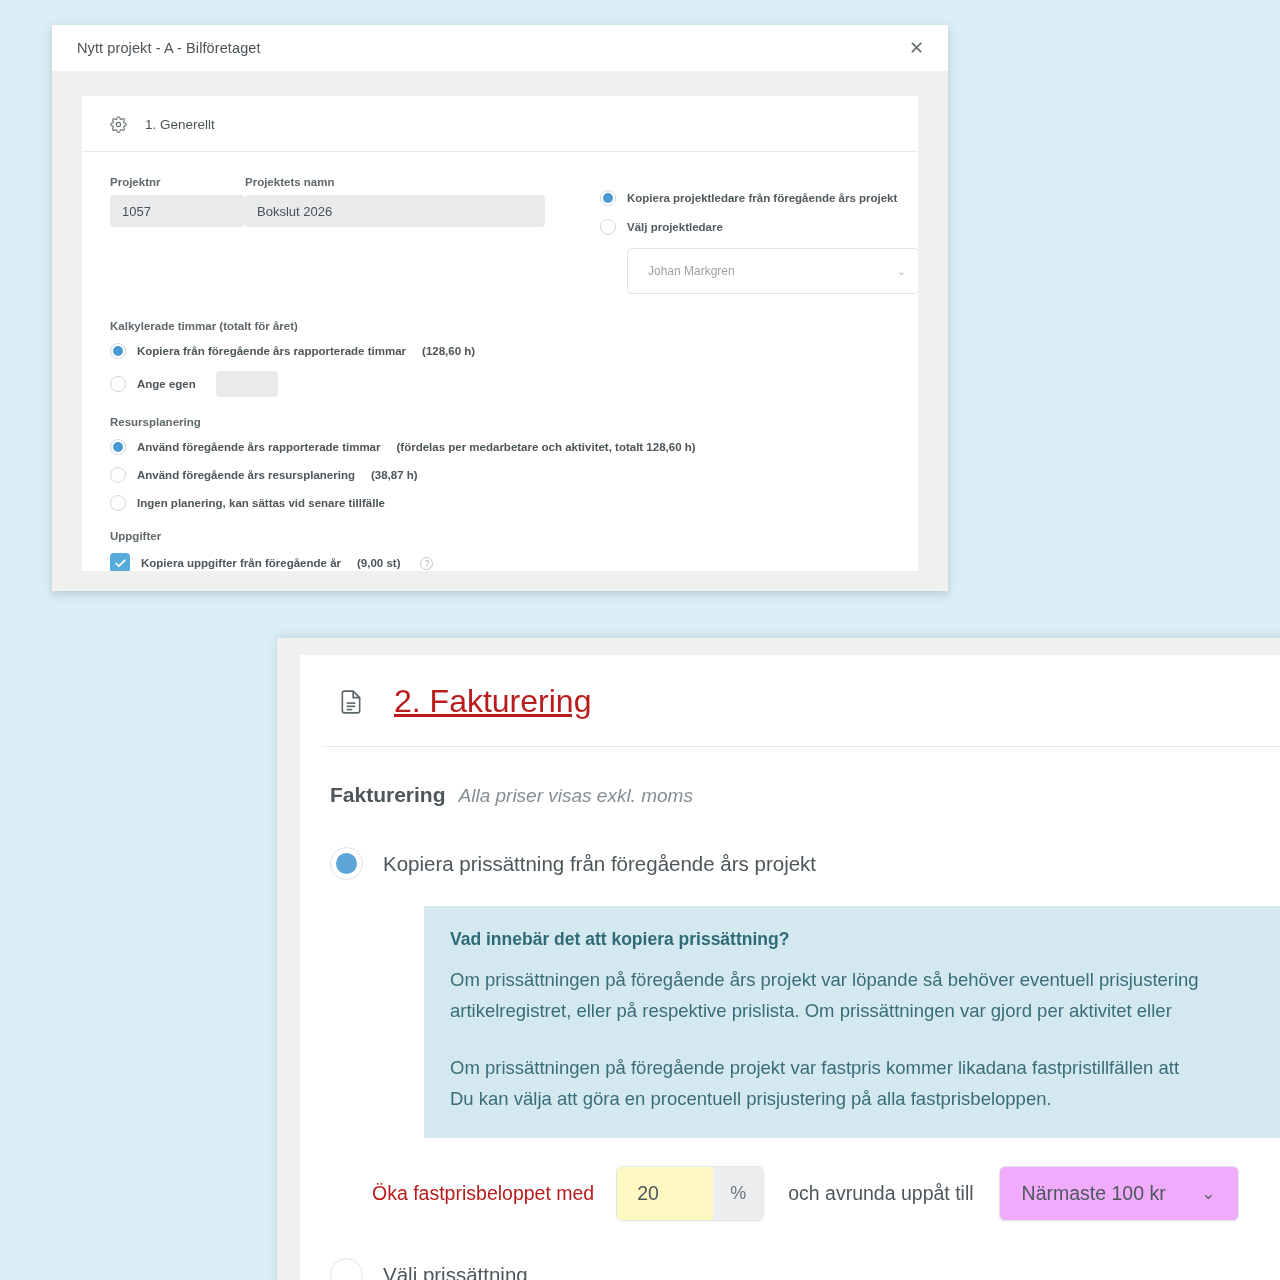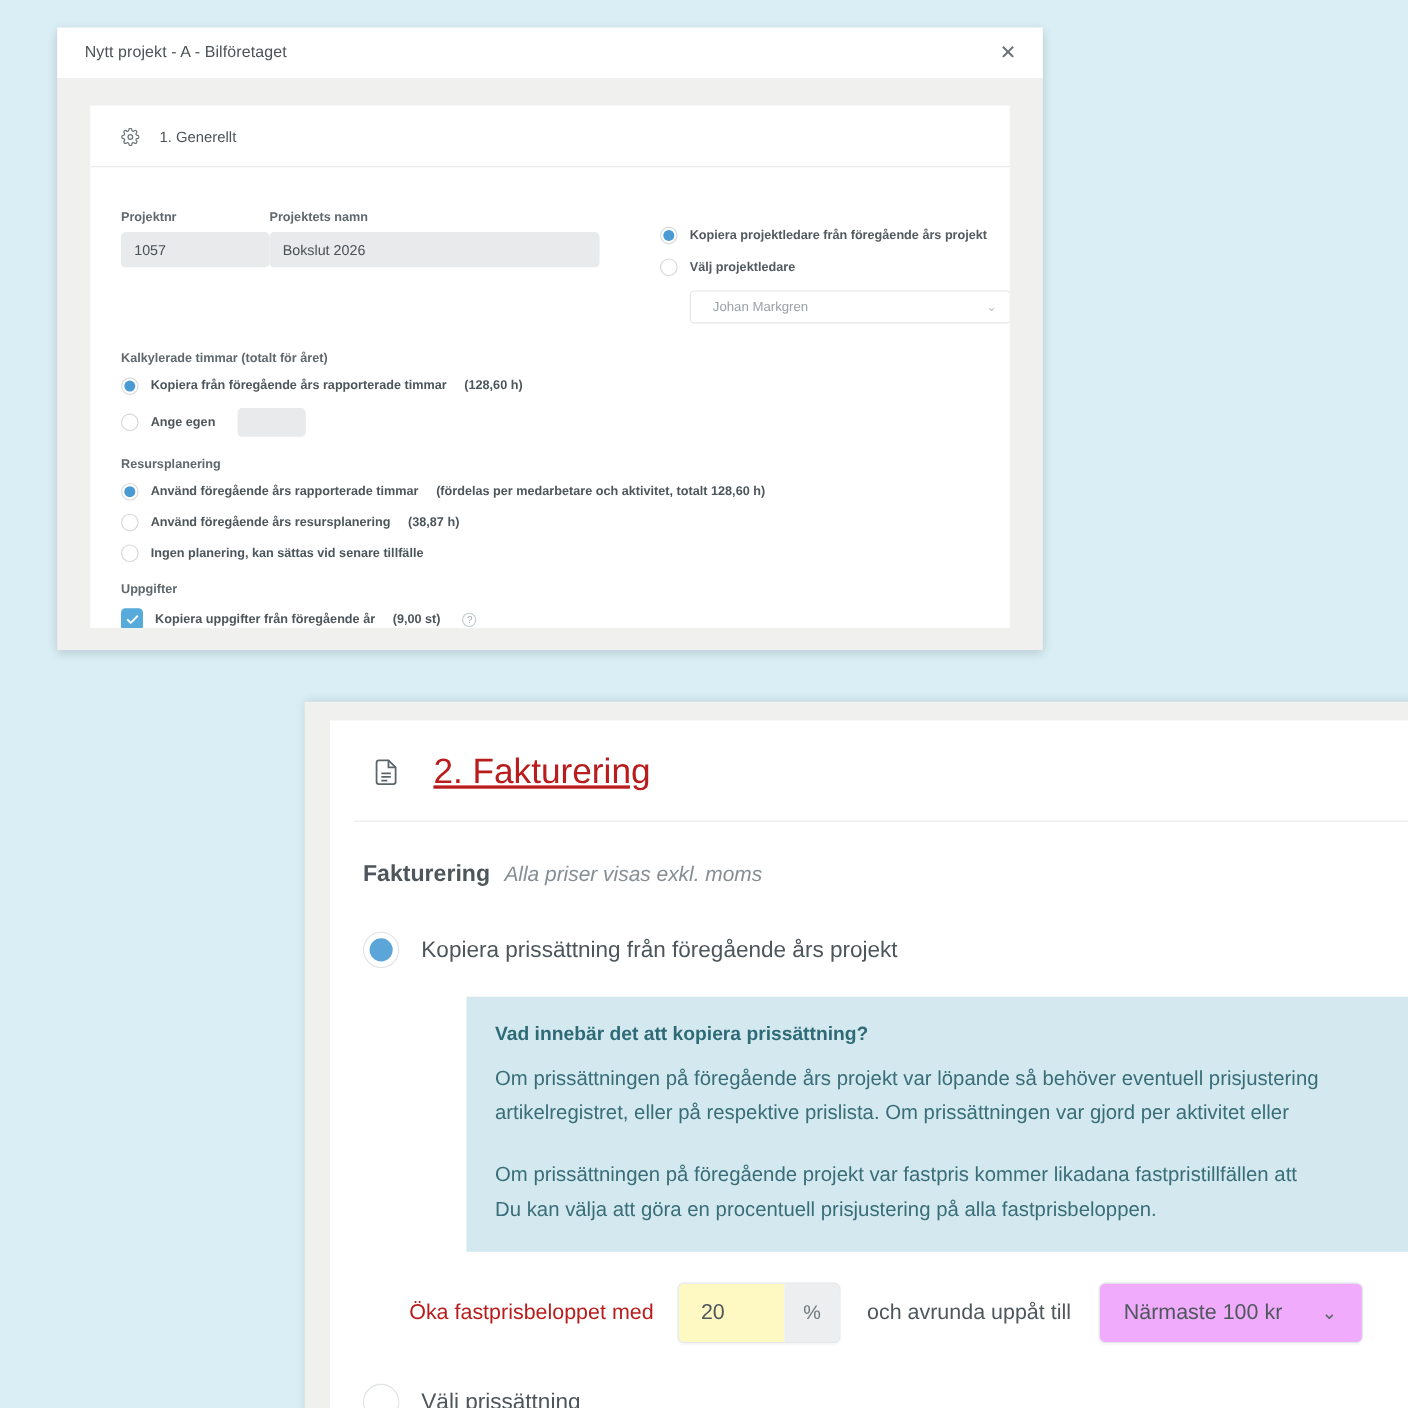--- a/index.html
+++ b/index.html
@@ -32,21 +32,21 @@
   }
   .dlg-body { padding: 25px 25px 0 30px; }
   .card1 {
     background: #ffffff; width: 836px; height: 475px;
     padding: 0 0 0 0; overflow: hidden;
   }
   .card1-head {
     display: flex; align-items: center; gap: 18px;
     padding: 20px 28px 18px 28px;
     border-bottom: 1px solid #e8e8e8;
-    margin: 0 0 16px 0;
+    margin: 0 0 0 0;
   }
   .gear-icon { width: 17px; height: 17px; display: block; color: #6b7478; }
   .sec1-title { font-size: 13.5px; color: #4c5358; }
 
   .card1-inner { padding: 24px 28px 0 28px; }
 
   .row-fields { display: flex; align-items: flex-start; }
   .fld-label { font-size: 11.5px; color: #5f686d; margin-bottom: 7px; font-weight: 600; }
   .fld-input {
     background: #e8eaec; border: none; border-radius: 4px;
@@ -66,21 +66,21 @@
     position: relative;
   }
   .radio.on { border-color: #d4d8da; }
   .radio.on::after {
     content: ""; position: absolute; left: 2px; top: 2px;
     width: 10px; height: 10px; border-radius: 50%;
     background: #4a9ad4;
   }
   .rad-text { font-size: 11.5px; color: #515a5f; font-weight: 600; }
   .select-wrap {
-    margin-left: 27px; width: 292px; height: 30px;
+    margin-left: 27px; width: 292px; height: 46px;
     border: 1px solid #e2e5e7; border-radius: 4px; background: #fff;
     display: flex; align-items: center; padding: 0 12px 0 20px;
     font-size: 12px; color: #9aa2a8;
   }
   .chev { margin-left: auto; color: #b7bec3; font-size: 11px; }
 
   .grp-label { font-size: 11.5px; color: #5f686d; font-weight: 600; margin-bottom: 11px; }
   .sec-block { margin-top: 30px; }
   .opt-line { display: flex; align-items: center; gap: 11px; margin-bottom: 12px; }
   .opt-text { font-size: 11.5px; color: #4d565b; font-weight: 600; }

